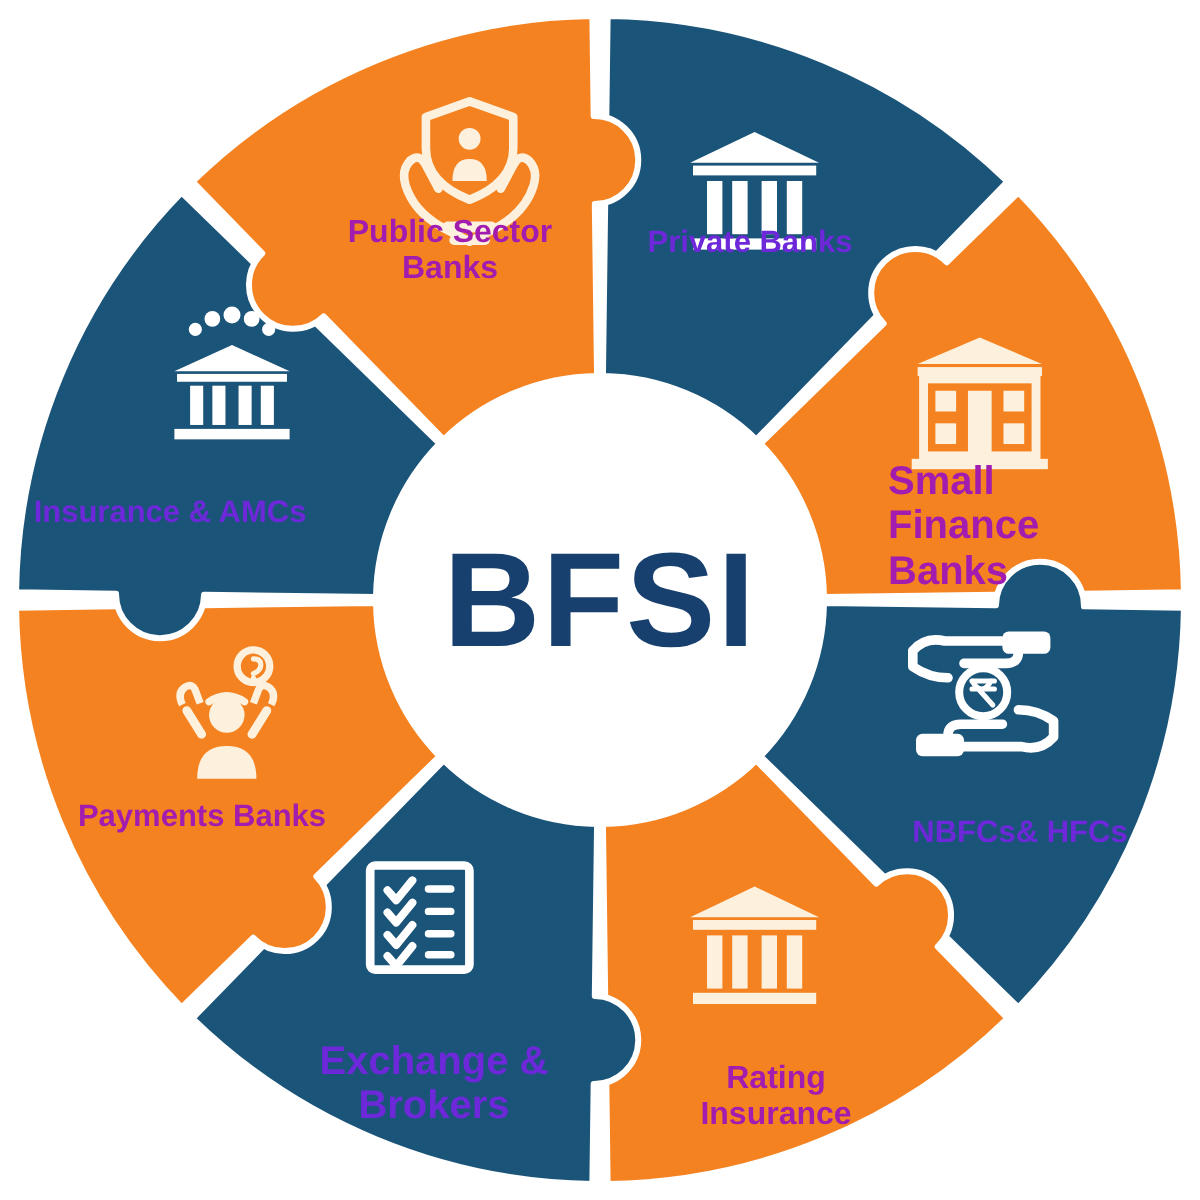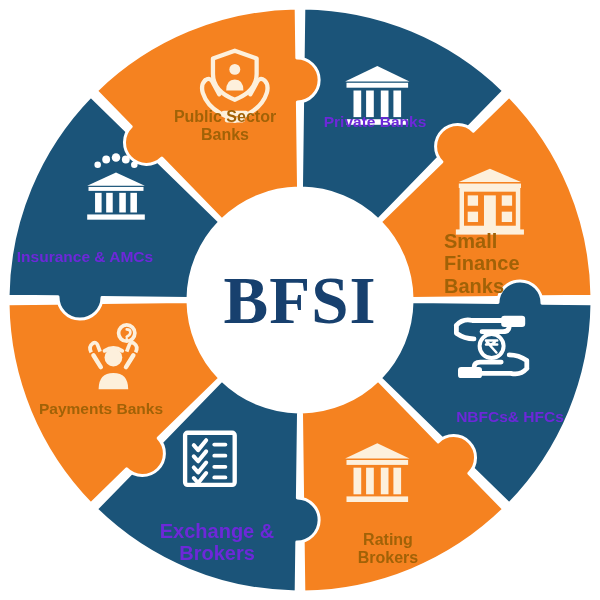--- a/index.html
+++ b/index.html
@@ -8,32 +8,32 @@
   #stage{position:relative;width:600px;height:600px;background:#ffffff;}
   #wheel{position:absolute;left:0;top:0;width:600px;height:600px;}
   .seg-label{
     position:absolute;
     text-align:center;
     font-weight:bold;
     line-height:1.12;
     pointer-events:none;
     white-space:pre-line;
   }
-  .lbl-on-blue{color:#a16207;}
+  .lbl-on-blue{color:#a21caf;}
   .lbl-on-orange{color:#6d28d9;}
   #center-text{
     position:absolute;
     left:0;right:0;
     top:262px;
     text-align:center;
     font-size:67px;
     font-weight:bold;
     letter-spacing:1px;
     color:#17406e;
-    font-family:Liberation Serif, serif;
+    font-family:Liberation Sans, sans-serif;
   }
 </style>
 </head>
 <body>
 
 <div id="stage">
 
   <svg id="wheel" viewBox="0 0 600 600">
     <defs>
 
@@ -143,19 +143,19 @@
 
   <div id="center-text">BFSI</div>
 
   <div class="seg-label lbl-on-blue" style="left:160px;top:108px;width:130px;font-size:16px;">Public Sector
 Banks</div>
   <div class="seg-label lbl-on-orange" style="left:305px;top:113px;width:140px;font-size:15.5px;">Private Banks</div>
   <div class="seg-label lbl-on-blue" style="left:444px;top:230px;width:134px;font-size:20px;text-align:left;">Small Finance
 Banks</div>
   <div class="seg-label lbl-on-orange" style="left:440px;top:408px;width:140px;font-size:15.5px;">NBFCs&amp; HFCs</div>
   <div class="seg-label lbl-on-blue" style="left:330px;top:531px;width:116px;font-size:16px;">Rating
-Brokers</div>
+Insurance</div>
   <div class="seg-label lbl-on-orange" style="left:152px;top:520px;width:130px;font-size:20px;">Exchange &amp;
 Brokers</div>
   <div class="seg-label lbl-on-orange" style="left:2px;top:248px;width:166px;font-size:15.5px;">Insurance &amp; AMCs</div>
   <div class="seg-label lbl-on-blue" style="left:18px;top:400px;width:166px;font-size:15.5px;">Payments Banks</div>
 
 </div>
 
 </body></html>

